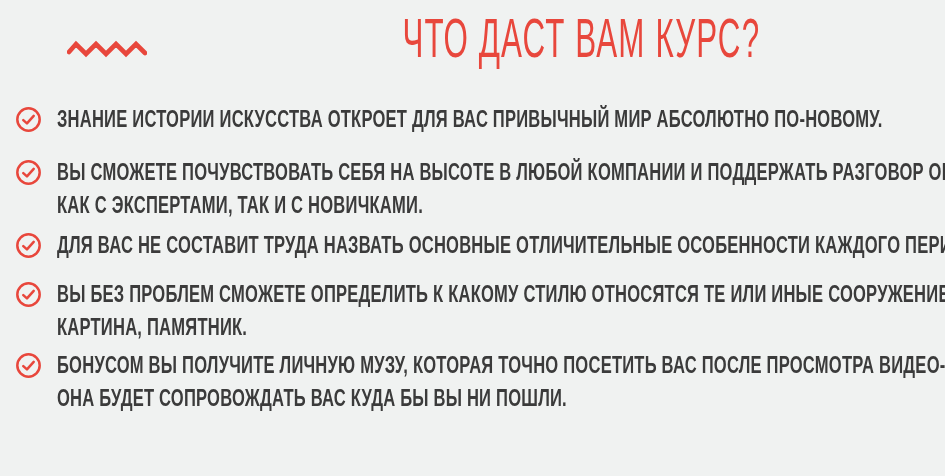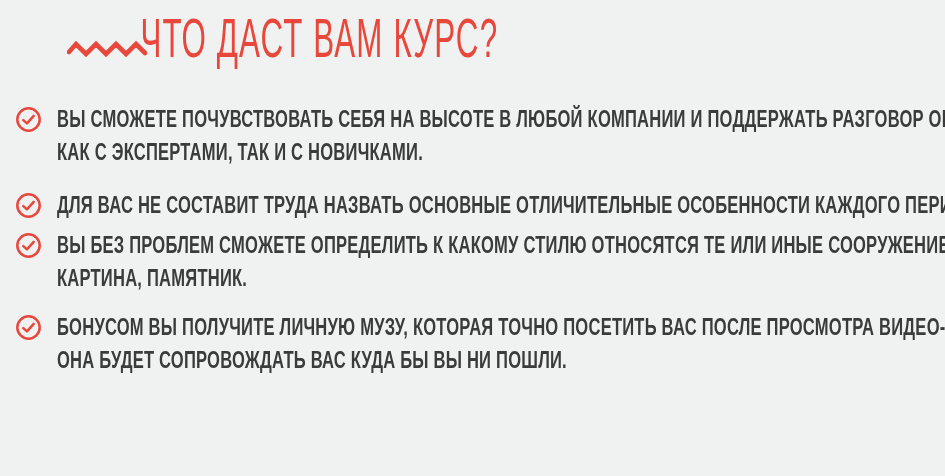--- a/index.html
+++ b/index.html
@@ -21,21 +21,21 @@
     top: 39px;
     width: 80px;
     height: 20px;
   }
   .title-wrap {
     position: absolute;
     top: 8px;
     left: 0;
     right: 0;
     padding-right: 44px;
-    text-align: left;
+    text-align: right;
   }
   .title {
     display: inline-block;
     font-size: 56px;
     line-height: 60px;
     font-weight: 400;
     letter-spacing: 2px;
     color: #E8473C;
     transform: scaleX(0.56);
     transform-origin: 50% 50%;
@@ -85,20 +85,27 @@
     <svg class="zigzag" viewBox="0 0 80 20" fill="none" xmlns="http://www.w3.org/2000/svg">
       <path d="M2 13 L9 5 L19 15 L29 5 L39 15 L49 5 L59 15 L69 5 L78 14" stroke="#E8473C" stroke-width="4.6" stroke-linecap="round" stroke-linejoin="miter"></path>
     </svg>
     <div class="title-wrap">
       <h1 class="title">ЧТО ДАСТ ВАМ КУРС?</h1>
     </div>
   </div>
 
   <div class="benefits">
 
+    <div class="benefit-item">
+      <svg class="check-icon" viewBox="0 0 28 28" fill="none">
+        <circle cx="14" cy="14" r="11.6" stroke="#E8473C" stroke-width="2.6"></circle>
+        <path d="M8.6 14.6 L12.4 18 L19.4 10.2" stroke="#E8473C" stroke-width="2.6" stroke-linecap="round" stroke-linejoin="round"></path>
+      </svg>
+      <div class="benefit-text">ЗНАНИЕ ИСТОРИИ ИСКУССТВА ОТКРОЕТ ДЛЯ ВАС ПРИВЫЧНЫЙ МИР АБСОЛЮТНО ПО-НОВОМУ.</div>
+    </div>
 
     <div class="benefit-item">
       <svg class="check-icon" viewBox="0 0 28 28" fill="none">
         <circle cx="14" cy="14" r="11.6" stroke="#E8473C" stroke-width="2.6"></circle>
         <path d="M8.6 14.6 L12.4 18 L19.4 10.2" stroke="#E8473C" stroke-width="2.6" stroke-linecap="round" stroke-linejoin="round"></path>
       </svg>
       <div class="benefit-text">ВЫ СМОЖЕТЕ ПОЧУВСТВОВАТЬ СЕБЯ НА ВЫСОТЕ В ЛЮБОЙ КОМПАНИИ И ПОДДЕРЖАТЬ РАЗГОВОР ОБ ИСКУССТВЕ
 КАК С ЭКСПЕРТАМИ, ТАК И С НОВИЧКАМИ.</div>
     </div>
 

